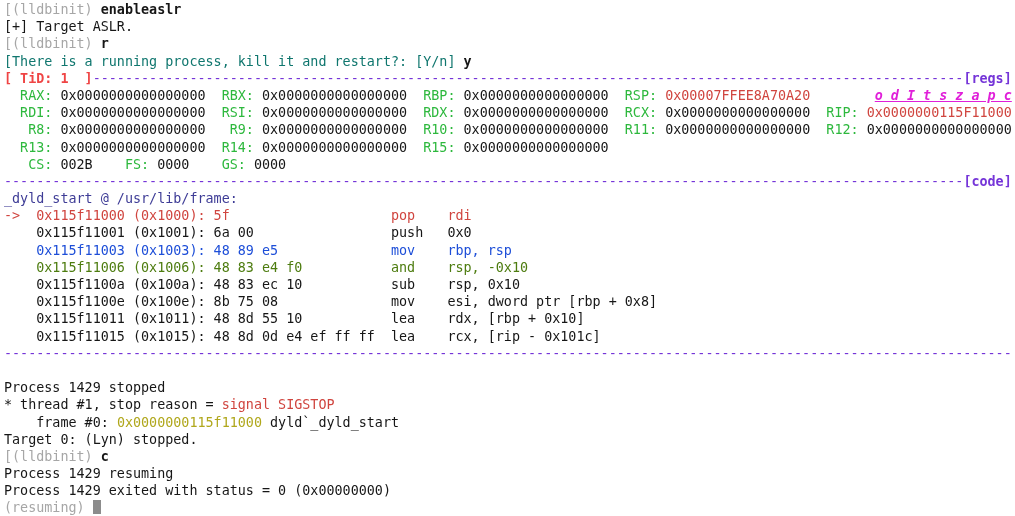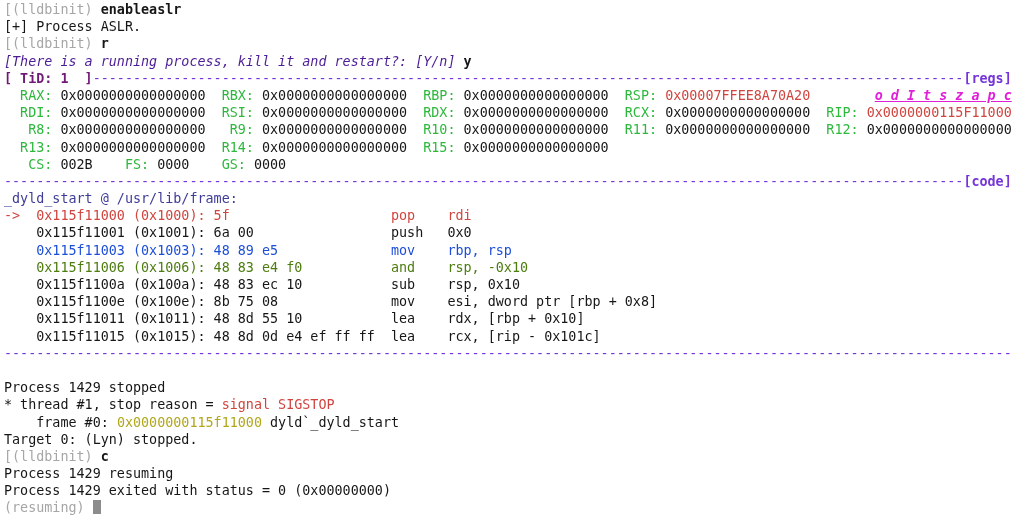--- a/index.html
+++ b/index.html
@@ -26,24 +26,24 @@
     height: 14px;
     vertical-align: middle;
     margin-top: -2px;
   }
 </style>
 </head>
 <body>
 
 <div class="term" style="background: rgb(255, 255, 255);">
     <div class="line"><span style="color: rgb(166, 166, 166);">[(lldbinit) </span><span class="b" style="color: rgb(22, 22, 22);">enableaslr</span></div>
-    <div class="line"><span style="color: rgb(22, 22, 22);">[+] Process ASLR.</span></div>
+    <div class="line"><span style="color: rgb(22, 22, 22);">[+] Target ASLR.</span></div>
     <div class="line"><span style="color: rgb(166, 166, 166);">[(lldbinit) </span><span class="b" style="color: rgb(22, 22, 22);">r</span></div>
-    <div class="line"><span style="color: #4c1d95; font-style: italic;">[There is a running process, kill it and restart?: [Y/n] </span><span class="b" style="color: rgb(22, 22, 22);">y</span></div>
-    <div class="line"><span class="b" style="color: #701a75;">[ TiD: 1  ]</span><span style="color: rgb(117, 53, 216);">------------------------------------------------------------------------------------------------------------</span><span class="b" style="color: rgb(117, 53, 216);">[regs]</span></div>
+    <div class="line"><span style="color: #0f766e;">[There is a running process, kill it and restart?: [Y/n] </span><span class="b" style="color: rgb(22, 22, 22);">y</span></div>
+    <div class="line"><span class="b" style="color: #ef4444;">[ TiD: 1  ]</span><span style="color: rgb(117, 53, 216);">------------------------------------------------------------------------------------------------------------</span><span class="b" style="color: rgb(117, 53, 216);">[regs]</span></div>
     <div class="line"><span style="color: rgb(45, 184, 61);">  RAX: </span><span style="color: rgb(22, 22, 22);">0x0000000000000000</span><span style="color: rgb(45, 184, 61);">  RBX: </span><span style="color: rgb(22, 22, 22);">0x0000000000000000</span><span style="color: rgb(45, 184, 61);">  RBP: </span><span style="color: rgb(22, 22, 22);">0x0000000000000000</span><span style="color: rgb(45, 184, 61);">  RSP: </span><span style="color: rgb(208, 69, 63);">0x00007FFEE8A70A20</span><span style="color: rgb(22, 22, 22);">        </span><span class="b u" style="color: rgb(224, 31, 217);">o d I t s z a p c</span></div>
     <div class="line"><span style="color: rgb(45, 184, 61);">  RDI: </span><span style="color: rgb(22, 22, 22);">0x0000000000000000</span><span style="color: rgb(45, 184, 61);">  RSI: </span><span style="color: rgb(22, 22, 22);">0x0000000000000000</span><span style="color: rgb(45, 184, 61);">  RDX: </span><span style="color: rgb(22, 22, 22);">0x0000000000000000</span><span style="color: rgb(45, 184, 61);">  RCX: </span><span style="color: rgb(22, 22, 22);">0x0000000000000000</span><span style="color: rgb(45, 184, 61);">  RIP: </span><span style="color: rgb(208, 69, 63);">0x0000000115F11000</span></div>
     <div class="line"><span style="color: rgb(45, 184, 61);">   R8: </span><span style="color: rgb(22, 22, 22);">0x0000000000000000</span><span style="color: rgb(45, 184, 61);">   R9: </span><span style="color: rgb(22, 22, 22);">0x0000000000000000</span><span style="color: rgb(45, 184, 61);">  R10: </span><span style="color: rgb(22, 22, 22);">0x0000000000000000</span><span style="color: rgb(45, 184, 61);">  R11: </span><span style="color: rgb(22, 22, 22);">0x0000000000000000</span><span style="color: rgb(45, 184, 61);">  R12: </span><span style="color: rgb(22, 22, 22);">0x0000000000000000</span></div>
     <div class="line"><span style="color: rgb(45, 184, 61);">  R13: </span><span style="color: rgb(22, 22, 22);">0x0000000000000000</span><span style="color: rgb(45, 184, 61);">  R14: </span><span style="color: rgb(22, 22, 22);">0x0000000000000000</span><span style="color: rgb(45, 184, 61);">  R15: </span><span style="color: rgb(22, 22, 22);">0x0000000000000000</span></div>
     <div class="line"><span style="color: rgb(45, 184, 61);">   CS: </span><span style="color: rgb(22, 22, 22);">002B</span><span style="color: rgb(45, 184, 61);">    FS: </span><span style="color: rgb(22, 22, 22);">0000</span><span style="color: rgb(45, 184, 61);">    GS: </span><span style="color: rgb(22, 22, 22);">0000</span></div>
     <div class="line"><span style="color: rgb(117, 53, 216);">-----------------------------------------------------------------------------------------------------------------------</span><span class="b" style="color: rgb(117, 53, 216);">[code]</span></div>
     <div class="line"><span style="color: rgb(62, 60, 150);">_dyld_start @ /usr/lib/frame:</span></div>
     <div class="line"><span style="color: rgb(208, 69, 63);">-&gt;  0x115f11000 (0x1000): 5f                    pop    rdi</span></div>
     <div class="line"><span style="color: rgb(22, 22, 22);">    0x115f11001 (0x1001): 6a 00                 push   0x0</span></div>
     <div class="line"><span style="color: #1d4ed8;">    0x115f11003 (0x1003): 48 89 e5              mov    rbp, rsp</span></div>

